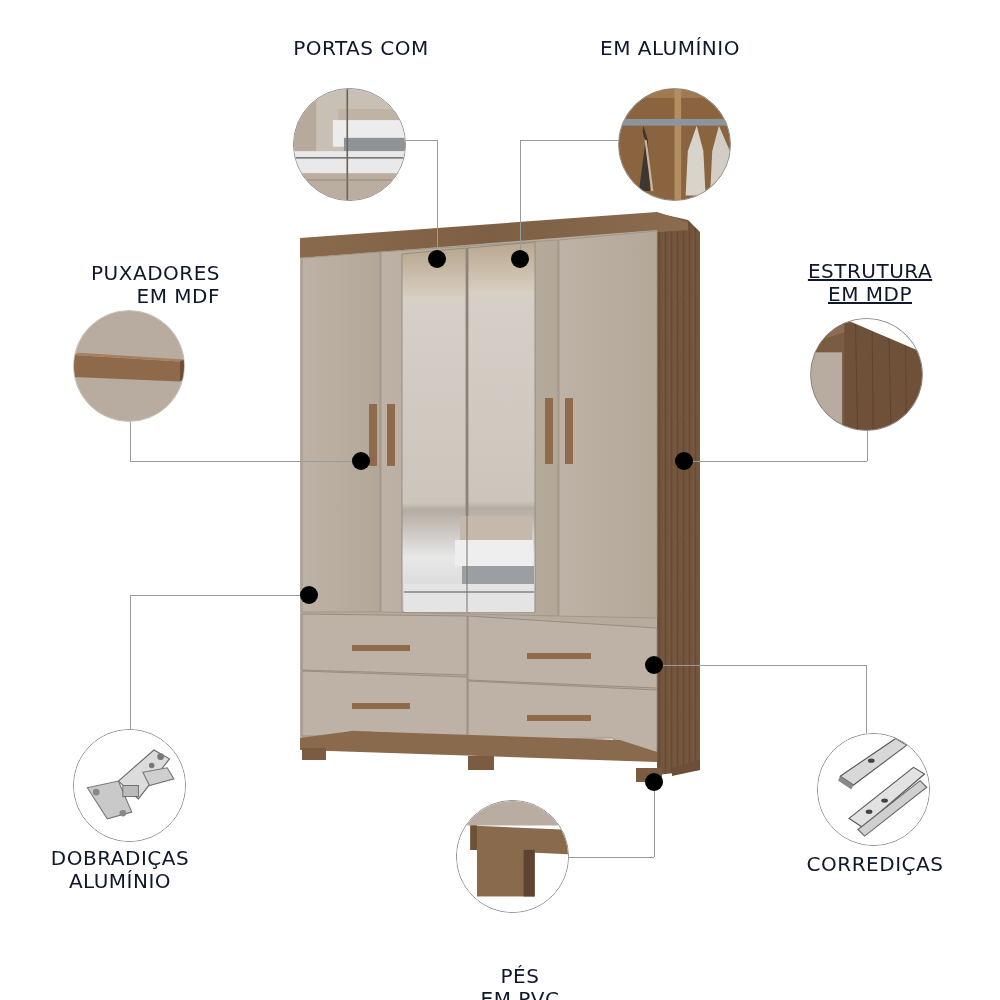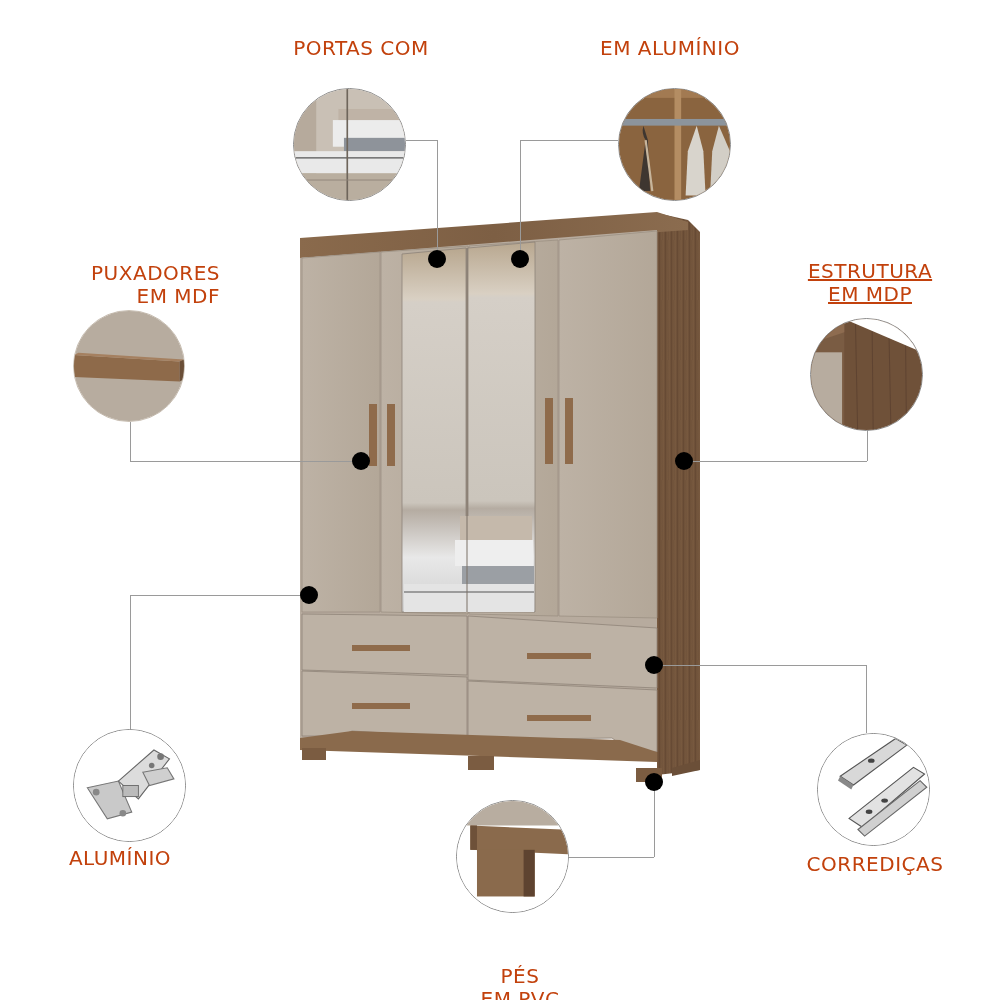--- a/index.html
+++ b/index.html
@@ -1,18 +1,18 @@
 <!DOCTYPE html>
 <html><head>
   <meta charset="utf-8">
   <style>
     html, body { margin:0; padding:0; background:#ffffff; }
     body { width:1000px; height:1000px; position:relative; overflow:hidden;
            font-family:"DejaVu Sans", "Liberation Sans", sans-serif; }
-    .label { position:absolute; text-align:center; color:#c2410c; font-size:20px;
+    .label { position:absolute; text-align:center; color:#0f172a; font-size:20px;
              line-height:23px; letter-spacing:0.5px; font-weight:400; }
     .label span { display:block; white-space:nowrap; }
     .circle { position:absolute; border-radius:50%; overflow:hidden;
               border:1px solid #8a8a8a; box-sizing:border-box; background:#fff; }
     .circle svg { width:100%; height:100%; display:block; }
     .dot { position:absolute; width:18px; height:18px; border-radius:50%;
            background:#000; margin:-9px 0 0 -9px; z-index:5; }
     .line { position:absolute; background:#9a9a9a; z-index:4; }
     .hl { height:1px; }
     .vl { width:1px; }
@@ -104,20 +104,21 @@
 </div>
 <div class="label" style="left:40px;top:262px;width:180px;text-align:right;">
   <span>PUXADORES</span>
   <span>EM MDF</span>
 </div>
 <div class="label" style="left:780px;top:260px;width:180px;text-decoration:underline;">
   <span>ESTRUTURA</span>
   <span>EM MDP</span>
 </div>
 <div class="label" style="left:20px;top:847px;width:200px;">
+  <span>DOBRADIÇAS</span>
   <span>ALUMÍNIO</span>
 </div>
 <div class="label" style="left:770px;top:853px;width:210px;">
   <span>CORREDIÇAS</span>
 </div>
 <div class="label" style="left:460px;top:965px;width:120px;">
   <span>PÉS</span>
   <span>EM PVC</span>
 </div>
 

